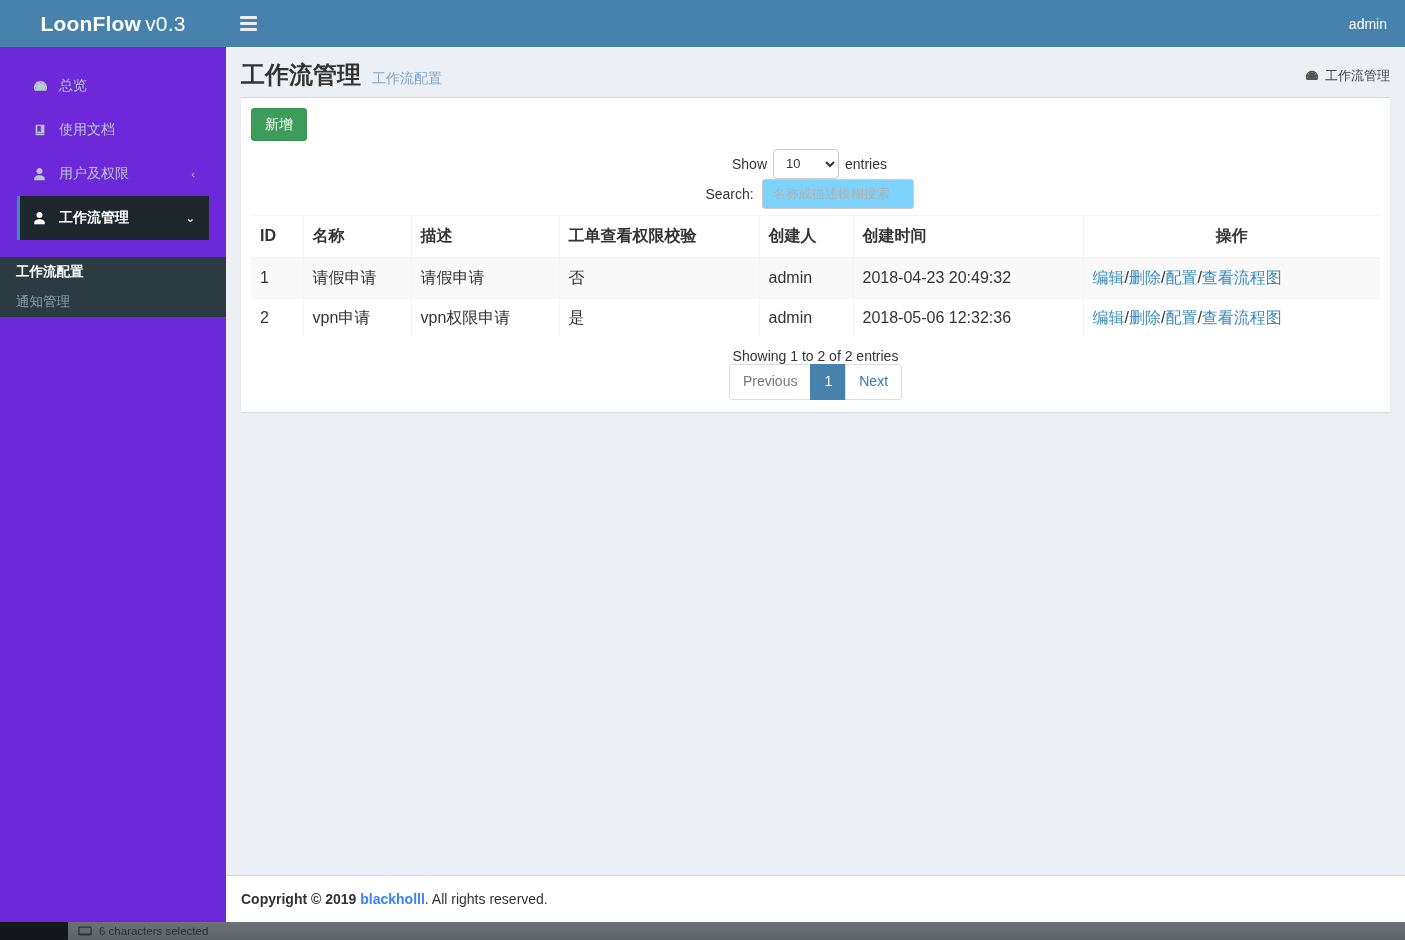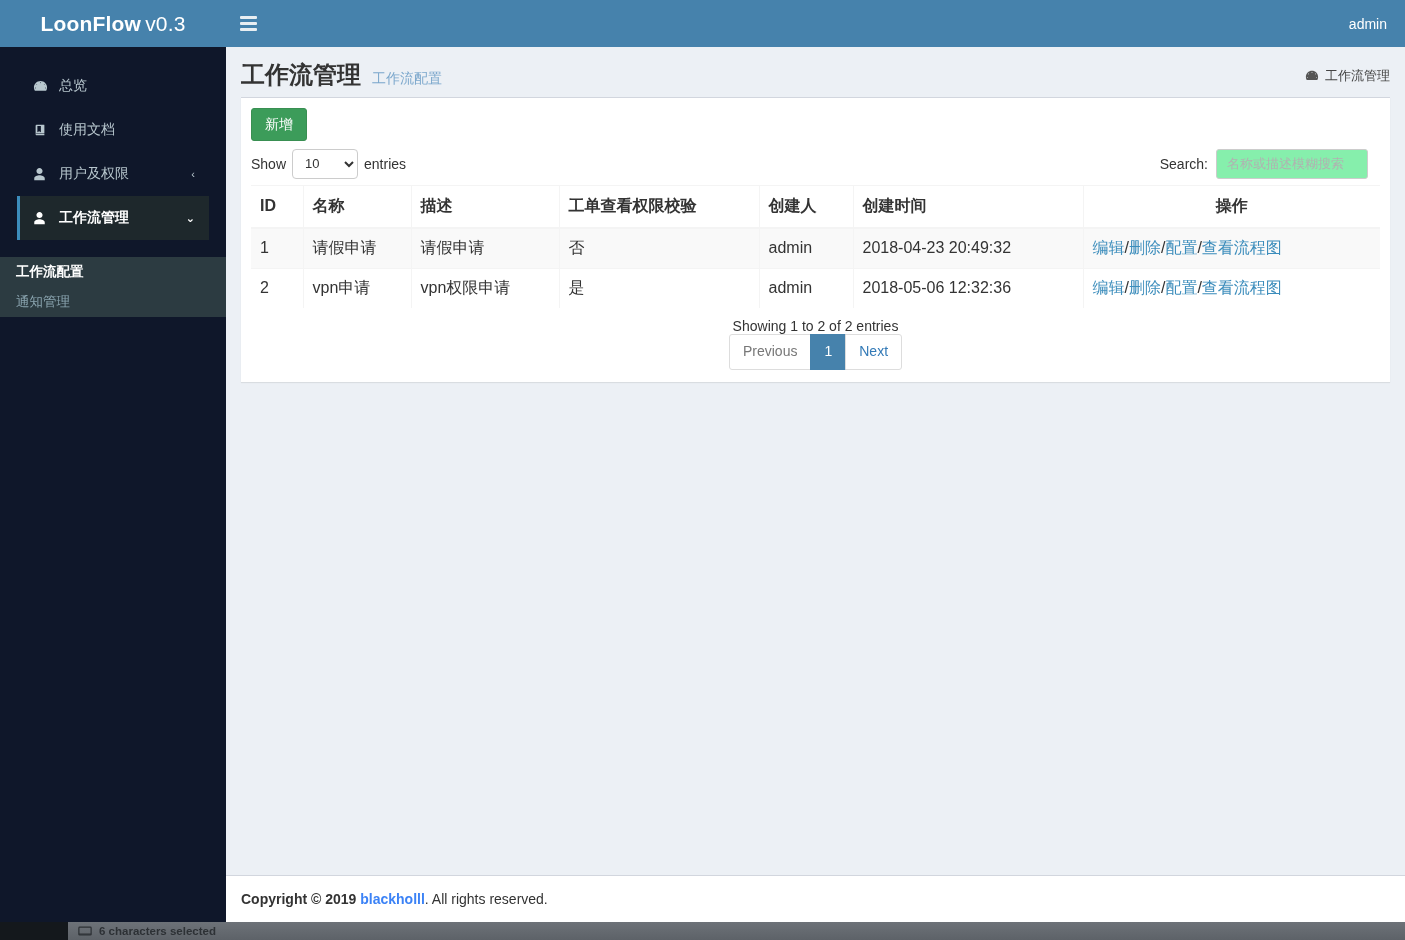--- a/index.html
+++ b/index.html
@@ -10,21 +10,21 @@
     overflow: hidden;
     font-family: "Liberation Sans", "DejaVu Sans", sans-serif;
     background: #ecf0f5;
   }
   .app { position: relative; width: 1405px; height: 940px; }
 
   
   .sidebar {
     position: absolute; left: 0; top: 0;
     width: 226px; height: 922px;
-    background: #0f172a;
+    background: #6d28d9;
   }
   .logo {
     height: 47px;
     background: #4682ac;
     color: #ffffff;
     display: flex; align-items: center; justify-content: center;
     font-size: 21px;
     letter-spacing: .2px;
   }
   .logo .lg-bold { font-weight: bold; }
@@ -125,37 +125,38 @@
     border: 1px solid #398f52;
     color: #fff;
     font-size: 14px;
     padding: 6px 13px;
     border-radius: 3px;
     cursor: pointer;
     font-family: inherit;
     line-height: 1.35;
   }
   .dt-top {
-    display: flex; align-items: center; justify-content: space-between;
+    display: flex; align-items: center; justify-content: center;
     padding: 8px 12px 6px 0;
+    flex-direction: column;
   }
   .dt-length { font-size: 14px; color: #333; display: flex; align-items: center; gap: 6px; }
   .dt-length select {
     font-family: inherit; font-size: 13px;
     padding: 5px 4px 5px 8px;
     width: 66px; height: 30px;
     border: 1px solid #ccc; border-radius: 4px;
     background: #fff; color: #333;
   }
   .dt-filter { font-size: 14px; color: #333; display: flex; align-items: center; gap: 8px; }
   .dt-filter input {
     font-family: inherit; font-size: 13px;
     padding: 6px 10px; height: 30px; width: 152px;
     border: 1px solid #ccc; border-radius: 3px;
-    color: #555; background: #86efac;
+    color: #555; background: #7dd3fc;
   }
   .dt-filter input::placeholder { color: #b1b1b1; }
 
   table.dt {
     width: 100%; border-collapse: collapse;
     font-size: 16px; color: #333;
   }
   table.dt thead th {
     text-align: left;
     padding: 10px 9px;
@@ -221,21 +222,21 @@
     font-size: 14px; color: #333;
   }
   .footer a { color: #3b82f6; text-decoration: none; font-weight: bold; }
   .footer .cw { font-weight: bold; }
 
   
   .statusbar {
     position: absolute; left: 0; top: 922px;
     width: 1405px; height: 18px;
     background: linear-gradient(#6d7278, #5d6268);
-    display: flex; align-items: center; font-weight: bold;
+    display: flex; align-items: center;
   }
   .sb-dark { width: 68px; height: 18px; background: #14181c; }
   .sb-body { display: flex; align-items: center; gap: 7px; padding-left: 10px; }
   .sb-text { font-size: 11.5px; color: #2d3135; }
   .sb-icon { display: inline-flex; }
   .sb-topline {
     position: absolute; left: 0; top: 922px; width: 680px; height: 4px; background: #1b2127;
   }
 </style>
 </head>

